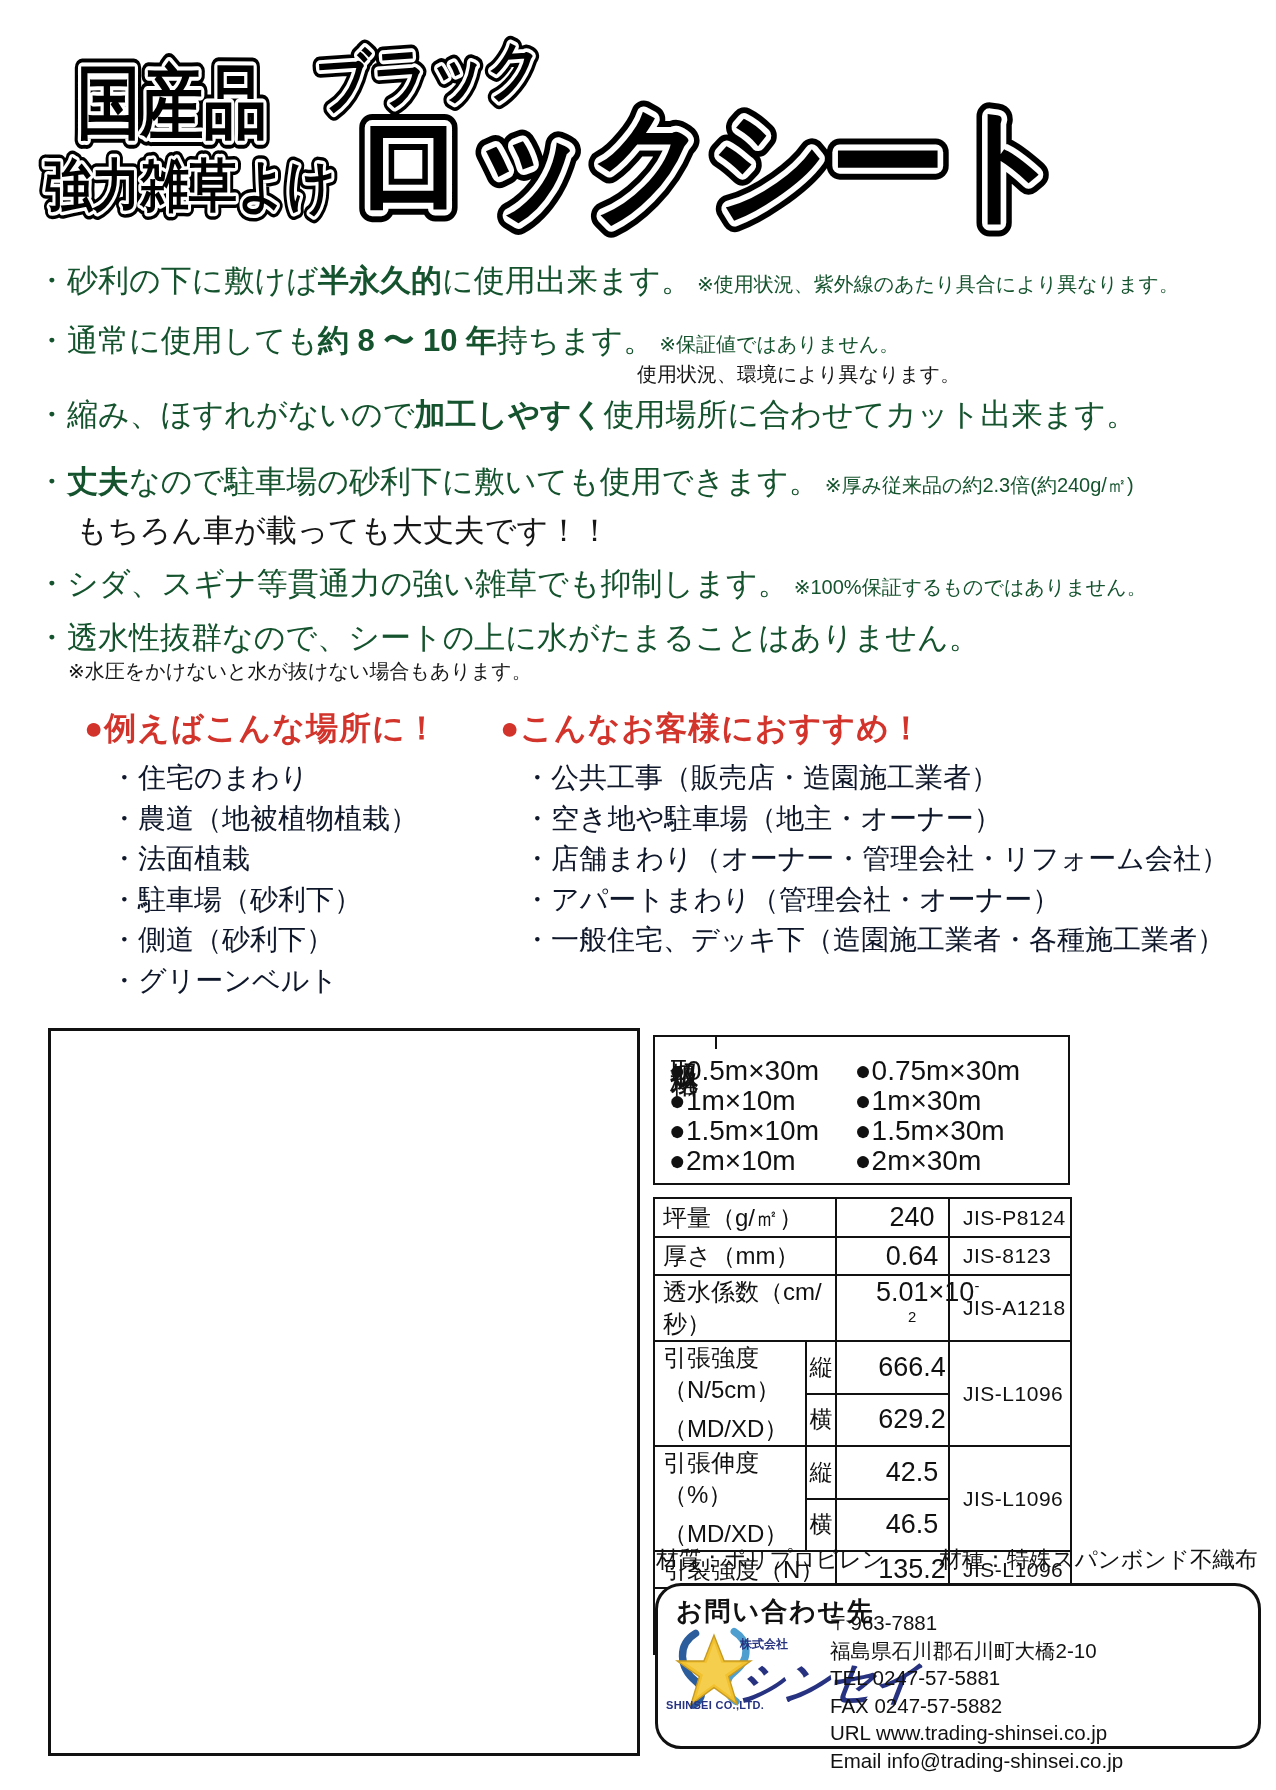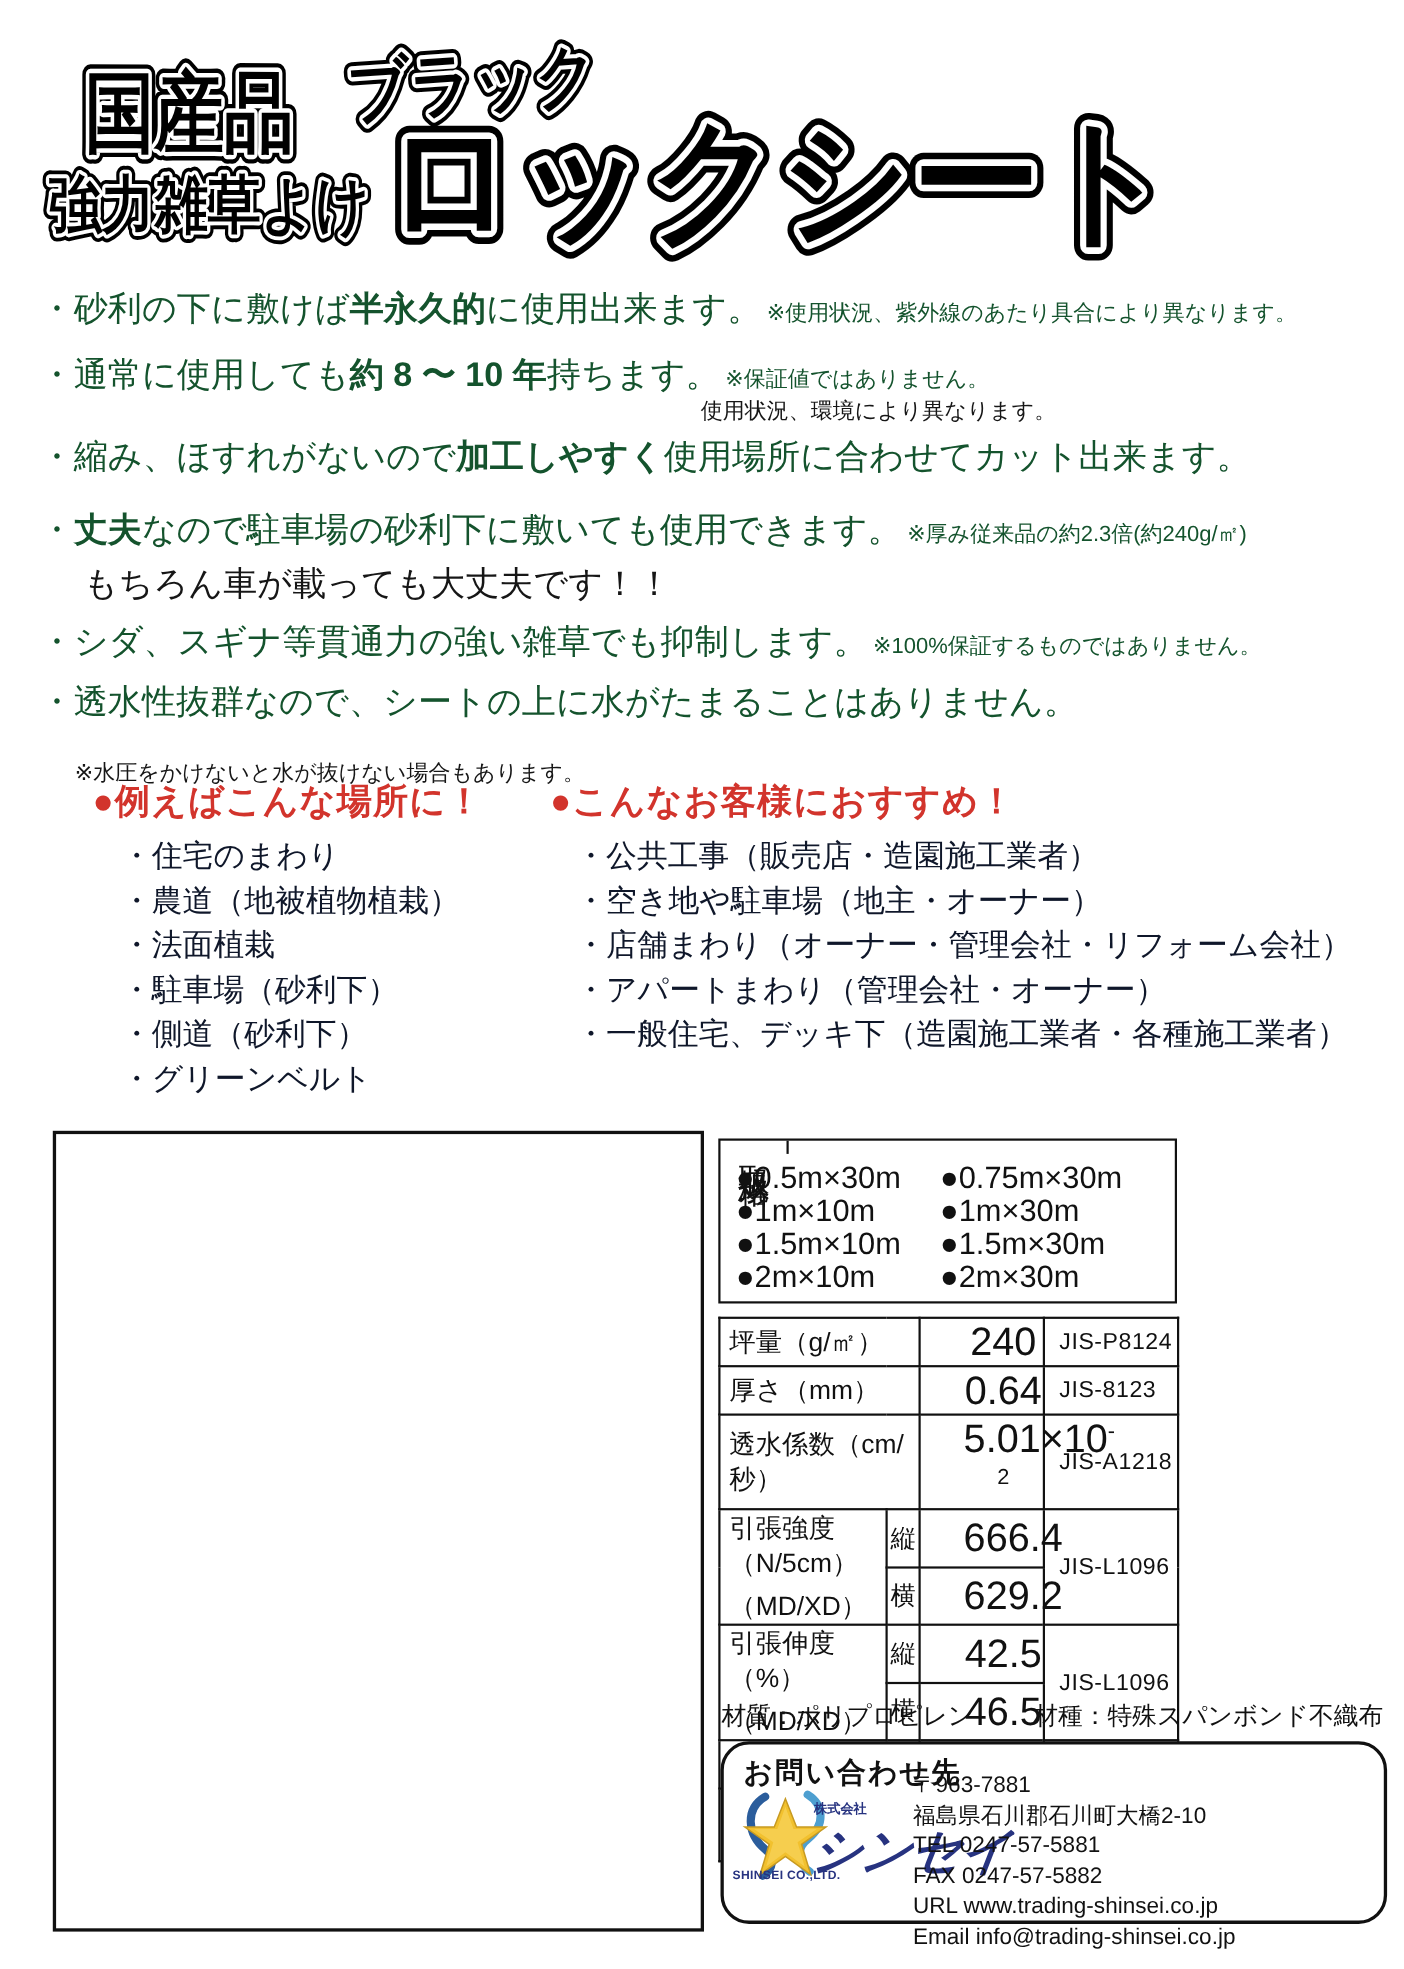--- a/index.html
+++ b/index.html
@@ -49,21 +49,21 @@
   .size-grid{flex:1;display:grid;grid-template-columns:47% 53%;align-content:space-between;padding:8px 4px 8px 14px;box-sizing:border-box;}
   .size-item{font-size:28px;line-height:1;color:#111;white-space:nowrap;}
 
   
   .spec-table{position:absolute;left:653px;top:1197px;}
   .spec-table table{border-collapse:collapse;table-layout:fixed;width:417px;}
   .spec-table td{border:2.5px solid #111;padding:0;color:#111;vertical-align:middle;background:#fff;}
   td.lbl{font-size:24px;padding-left:8px;text-align:left;}
   td.lbl .l2{margin-top:7px;}
   td.dir{font-size:23px;text-align:center;}
-  td.val{font-size:36px;text-align:center;padding-left:39px;}
+  td.val{font-size:27px;text-align:center;padding-left:39px;}
   td.jis{font-size:21px;padding-left:13px;letter-spacing:0.5px;}
   .vsup{font-size:0.55em;vertical-align:super;}
   .material-line{position:absolute;top:1549px;font-size:22.5px;color:#111;white-space:nowrap;line-height:1;}
 
   
   .contact-box{position:absolute;left:655px;top:1583px;width:600px;height:160px;border:3px solid #111;border-radius:26px;background:#fff;}
   .contact-heading{position:absolute;left:18px;top:8px;font-size:26px;font-weight:800;letter-spacing:2px;color:#111;}
   .logo-svg{position:absolute;left:2px;top:40px;width:108px;height:92px;}
   .company-en{position:absolute;left:8px;top:113px;font-size:11px;font-weight:700;color:var(--navy);letter-spacing:0.3px;}
   .company-prefix{position:absolute;left:82px;top:50px;font-size:12px;font-weight:700;color:var(--navy);}
@@ -122,21 +122,21 @@
   </div>
   <div class="cont-line" style="left:76px;top:515px;">もちろん車が載っても大丈夫です！！</div>
 
   <div class="feature" style="top:566px;">
     <span>・シダ、スギナ等貫通力の強い雑草でも抑制します。</span><small>※100%保証するものではありません。</small>
   </div>
 
   <div class="feature" style="top:620px;">
     <span>・透水性抜群なので、シートの上に水がたまることはありません。</span>
   </div>
-  <div class="subnote" style="left:68px;top:693px;">※水圧をかけないと水が抜けない場合もあります。</div>
+  <div class="subnote" style="left:68px;top:661px;">※水圧をかけないと水が抜けない場合もあります。</div>
 
   <div class="sec-heading" style="left:84px;top:712px;">●例えばこんな場所に！</div>
   <div class="sec-heading" style="left:500px;top:712px;">●こんなお客様におすすめ！</div>
 
   <div class="sec-list" style="left:110px;top:758px;">
     <div>・住宅のまわり</div>
     <div>・農道（地被植物植栽）</div>
     <div>・法面植栽</div>
     <div>・駐車場（砂利下）</div>
     <div>・側道（砂利下）</div>

